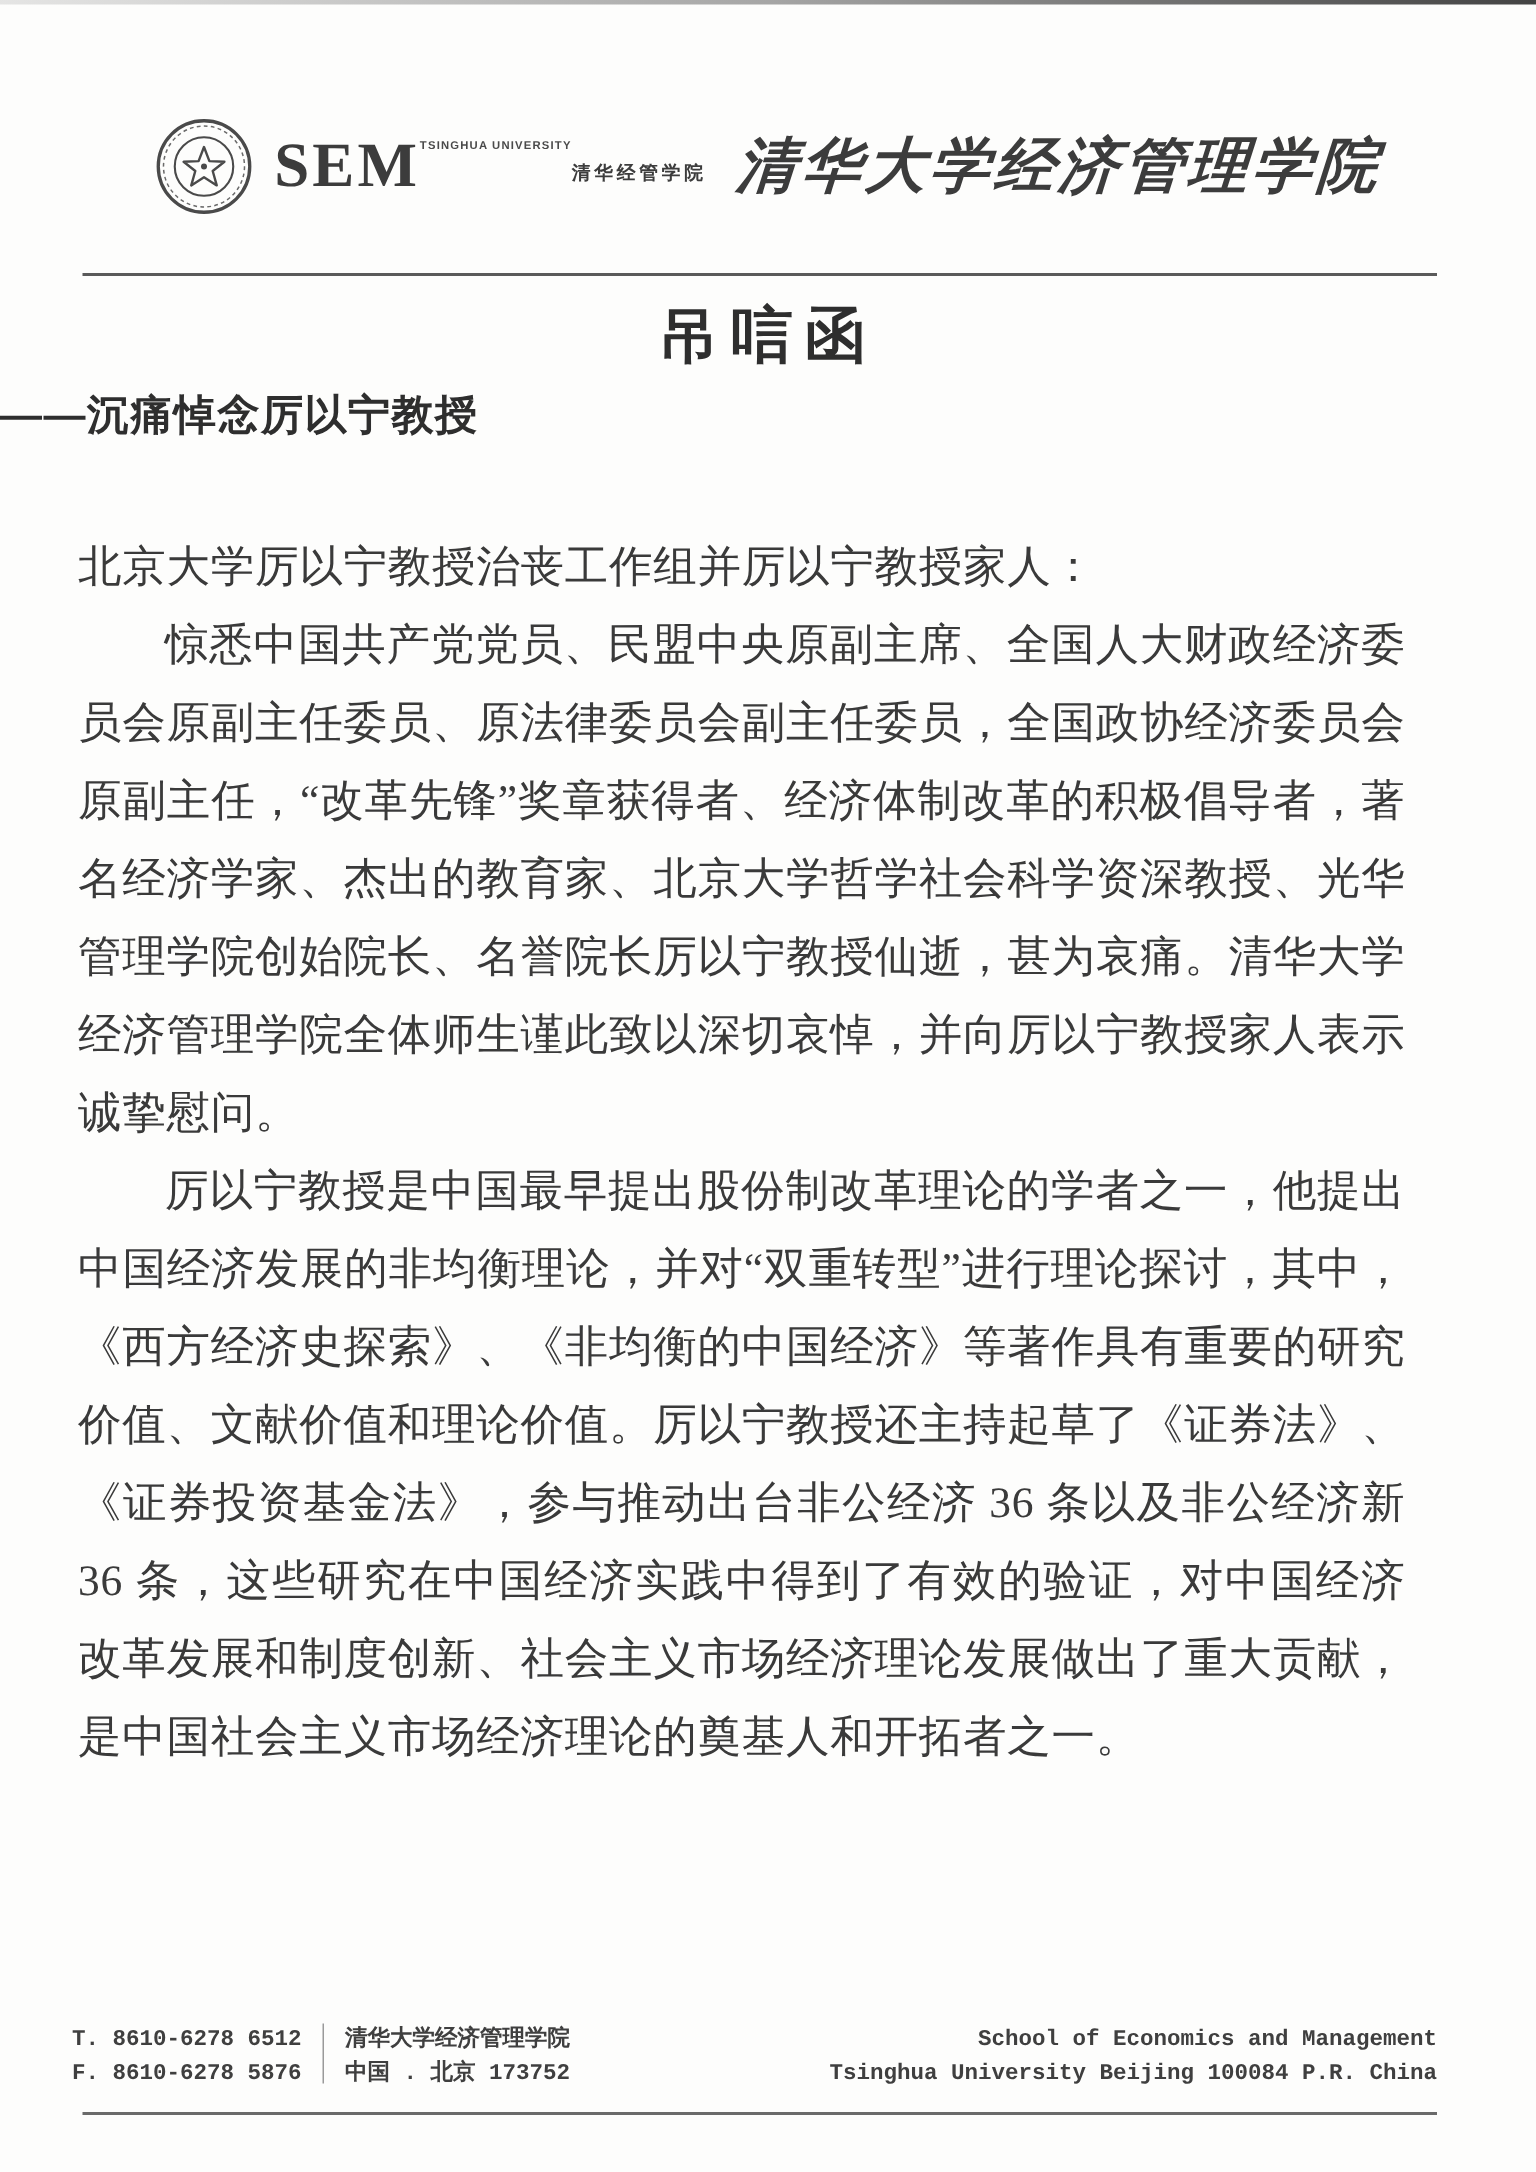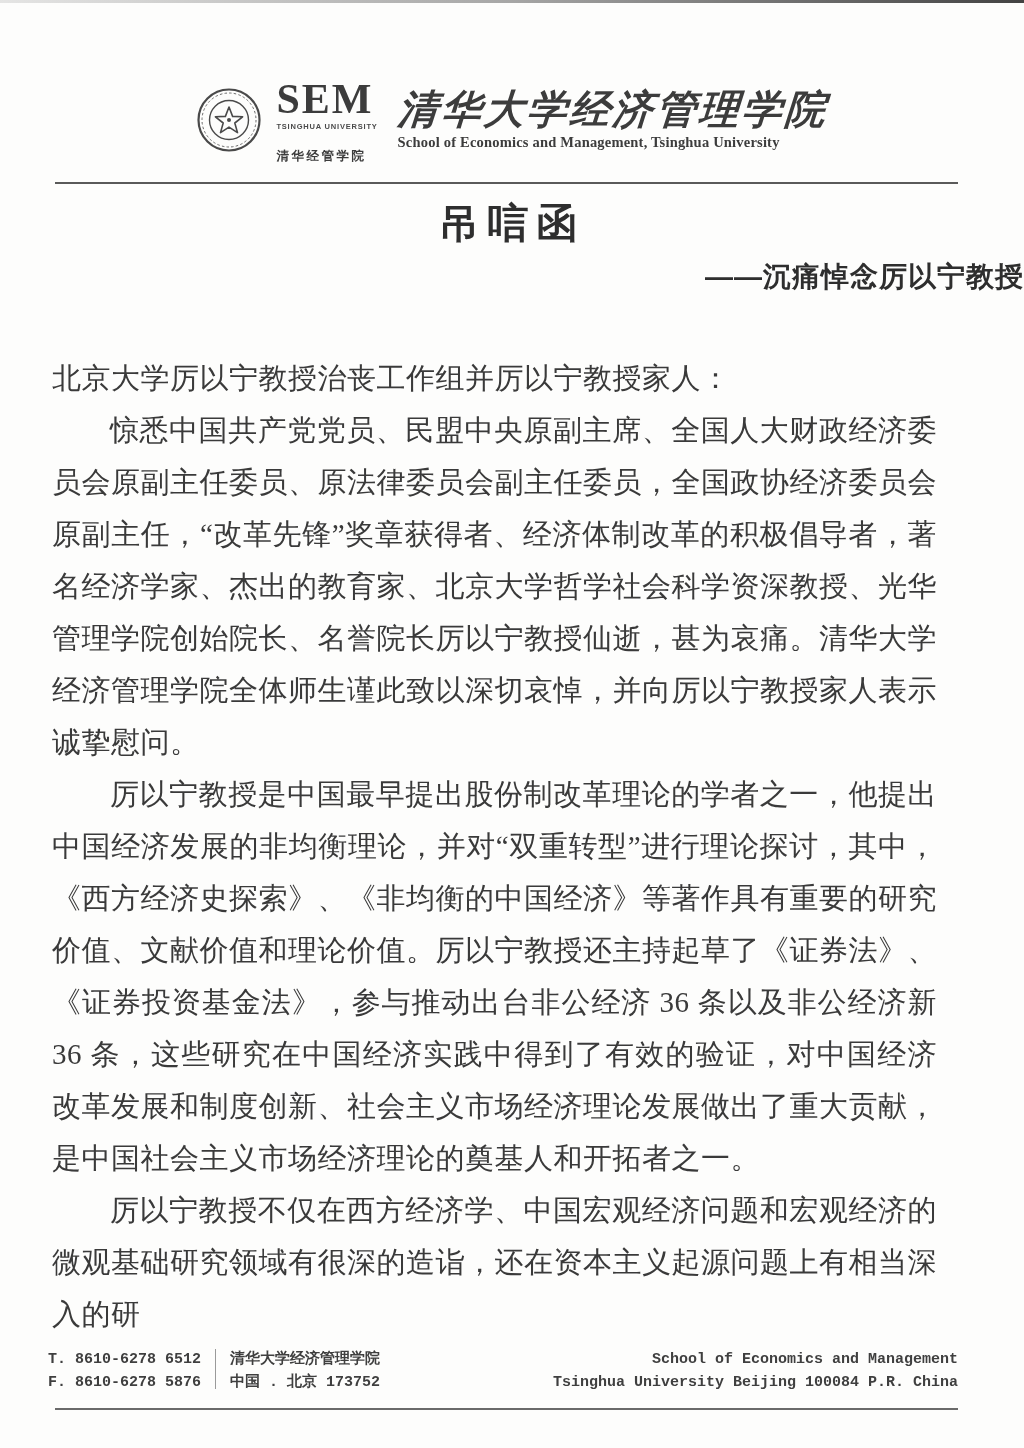--- a/index.html
+++ b/index.html
@@ -17,21 +17,21 @@
   .scan-edge-top {
     position: absolute; top: 0; left: 0; right: 0; height: 3px;
     background: linear-gradient(to right, rgba(90,90,90,.15), rgba(60,60,60,.45), rgba(20,20,20,.8));
   }
   
   .header {
     position: absolute; top: 78px; left: 0; width: 100%;
     display: flex; justify-content: center; align-items: center; gap: 14px;
   }
   .seal { width: 66px; height: 66px; flex: 0 0 auto; }
-  .sem-block { display: flex; flex-direction: column; align-items: flex-start; line-height: 1; }
+  .sem-block { display: flex; flex-direction: row; align-items: flex-start; line-height: 1; }
   .sem-acronym {
     font-family: "Liberation Serif", serif;
     font-size: 42px; font-weight: bold; letter-spacing: 2px; color: #3c3c3c;
   }
   .sem-sub-en {
     font-family: "Liberation Sans", sans-serif;
     font-size: 7.5px; font-weight: bold; letter-spacing: 0.8px; color: #4a4a4a; margin-top: 3px;
   }
   .sem-sub-cn {
     font-family: "Liberation Sans", sans-serif;
@@ -53,21 +53,21 @@
   }
   
   .title {
     position: absolute; top: 196px; left: 0; width: 100%;
     text-align: center;
     font-family: "Liberation Sans", sans-serif;
     font-size: 41px; font-weight: bold; letter-spacing: 8px; color: #2e2e2e;
   }
   .subtitle {
     position: absolute; top: 258px; left: 0; width: 100%;
-    text-align: right;
+    text-align: left;
     font-family: "Liberation Sans", sans-serif;
     font-size: 28px; font-weight: bold; letter-spacing: 1px; color: #2e2e2e;
   }
   
   .body-text {
     position: absolute; top: 352px; left: 52px; width: 885px;
     font-size: 29px; line-height: 52px; letter-spacing: 0.5px;
     text-align: justify; color: #3a3a3a;
   }
   .body-text p { margin: 0; text-indent: 2em; }
@@ -106,34 +106,32 @@
       <path d="M33 20 L36.6 29.4 L46.6 29.8 L38.8 36 L41.5 45.6 L33 40.1 L24.5 45.6 L27.2 36 L19.4 29.8 L29.4 29.4 Z" fill="none" stroke="#4a4a4a" stroke-width="1.6" stroke-linejoin="round"></path>
       <circle cx="33" cy="33" r="2" fill="#4a4a4a"></circle>
     </svg>
     <div class="sem-block">
       <span class="sem-acronym">SEM</span>
       <span class="sem-sub-en">TSINGHUA UNIVERSITY</span>
       <span class="sem-sub-cn">清华经管学院</span>
     </div>
     <div class="school-block">
       <span class="school-cn">清华大学经济管理学院</span>
-      <span class="school-en">School of Economics and Management, Tsinghua University</span>
     </div>
   </div>
 
   <div class="rule-top"></div>
 
   <div class="title">吊唁函</div>
   <div class="subtitle">——沉痛悼念厉以宁教授</div>
 
   <div class="body-text">
     <p class="salutation">北京大学厉以宁教授治丧工作组并厉以宁教授家人：</p>
     <p>惊悉中国共产党党员、民盟中央原副主席、全国人大财政经济委员会原副主任委员、原法律委员会副主任委员，全国政协经济委员会原副主任，“改革先锋”奖章获得者、经济体制改革的积极倡导者，著名经济学家、杰出的教育家、北京大学哲学社会科学资深教授、光华管理学院创始院长、名誉院长厉以宁教授仙逝，甚为哀痛。清华大学经济管理学院全体师生谨此致以深切哀悼，并向厉以宁教授家人表示诚挚慰问。</p>
     <p>厉以宁教授是中国最早提出股份制改革理论的学者之一，他提出中国经济发展的非均衡理论，并对“双重转型”进行理论探讨，其中，《西方经济史探索》、《非均衡的中国经济》等著作具有重要的研究价值、文献价值和理论价值。厉以宁教授还主持起草了《证券法》、《证券投资基金法》，参与推动出台非公经济 36 条以及非公经济新 36 条，这些研究在中国经济实践中得到了有效的验证，对中国经济改革发展和制度创新、社会主义市场经济理论发展做出了重大贡献，是中国社会主义市场经济理论的奠基人和开拓者之一。</p>
-    <p>厉以宁教授不仅在西方经济学、中国宏观经济问题和宏观经济的微观基础研究领域有很深的造诣，还在资本主义起源问题上有相当深入的研</p>
   </div>
 
   <div class="footer">
     <div class="contact">
       <div>T. 8610-6278 6512</div>
       <div>F. 8610-6278 5876</div>
     </div>
     <div class="v-divider"></div>
     <div class="addr-cn">
       <div>清华大学经济管理学院</div>

